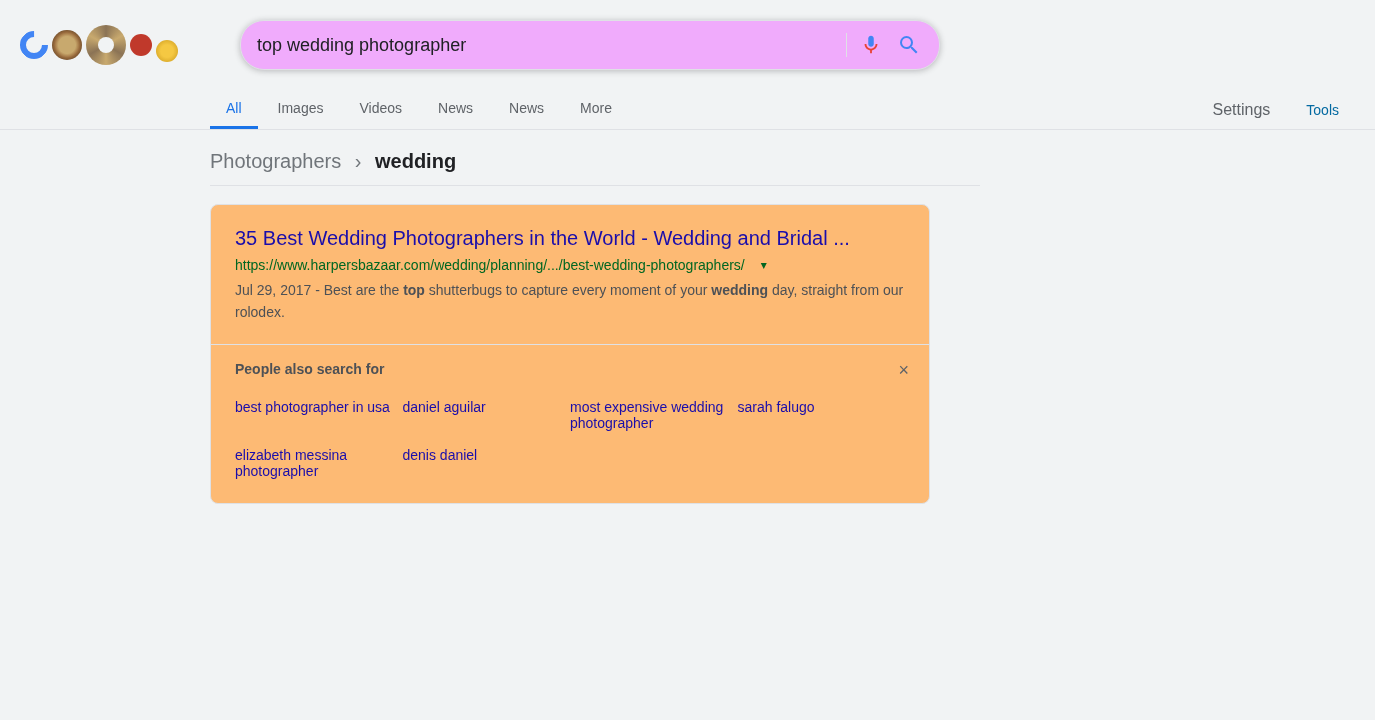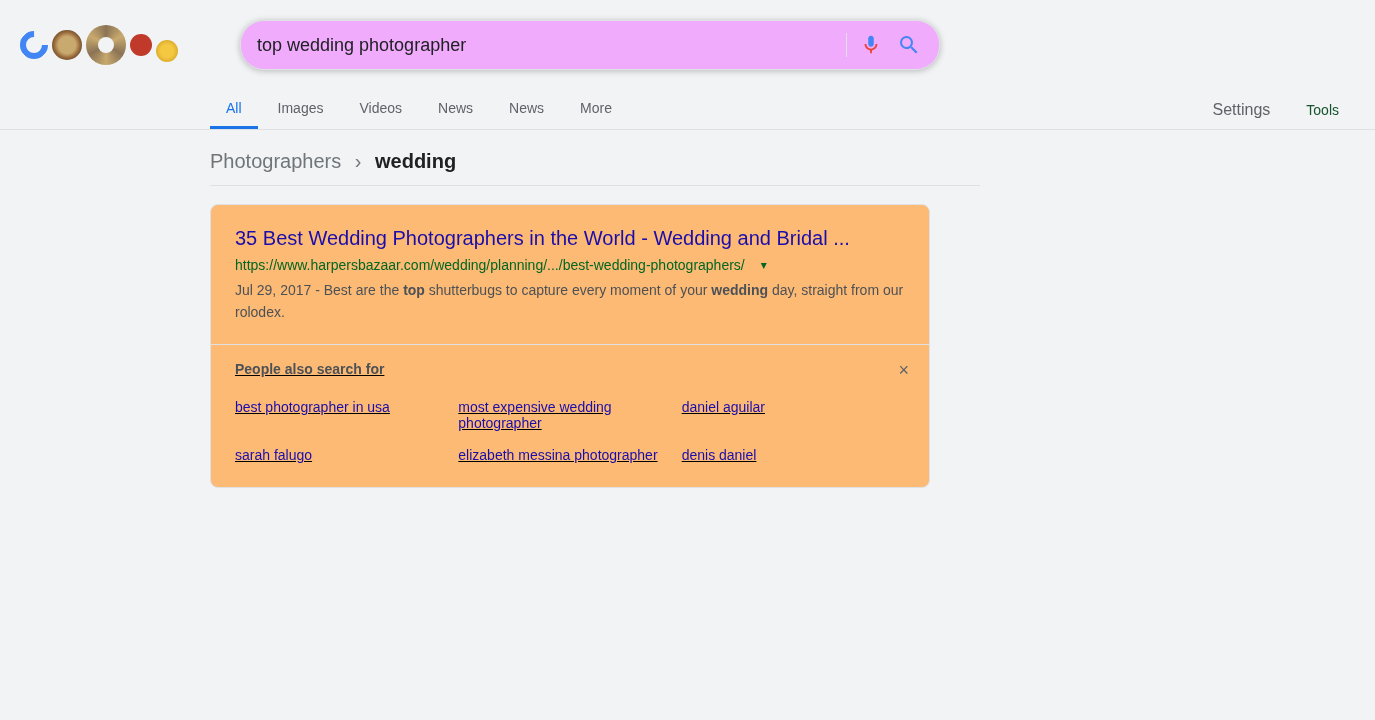--- a/index.html
+++ b/index.html
@@ -142,21 +142,21 @@
     .nav-spacer { flex: 1; }
     .nav-settings {
       padding: 10px 16px;
       font-size: 16px;
       color: #5f6368;
       cursor: pointer;
     }
     .nav-tools {
       padding: 10px 16px;
       font-size: 14px;
-      color: #14532d;
+      color: #0369a1;
       cursor: pointer;
     }
 
     
     .content {
       padding: 20px 20px 20px 210px;
       max-width: 1000px;
     }
 
     
@@ -219,40 +219,39 @@
     .result-snippet strong {
       font-weight: bold;
       color: #4d5156;
     }
 
     
     .people-section {
       border-top: 1px solid #dfe1e5;
       padding: 16px 24px;
       position: relative;
-      text-decoration: underline;
     }
     .people-title {
       font-size: 14px;
       font-weight: bold;
       color: #4d5156;
       margin-bottom: 14px;
     }
     .people-close {
       position: absolute;
       top: 16px;
       right: 20px;
       color: #5f6368;
       cursor: pointer;
       font-size: 18px;
       line-height: 1;
     }
     .people-grid {
       display: grid;
-      grid-template-columns: 1fr 1fr 1fr;
+      grid-template-columns: 1fr 1fr 1fr 1fr;
       gap: 0;
     }
     .people-link {
       font-size: 14px;
       color: #1a0dab;
       cursor: pointer;
       padding: 8px 0;
       text-decoration: none;
       display: block;
     }
@@ -339,23 +338,23 @@
       </div>
     </div>
 
     <div class="people-section">
       <div class="people-title">People also search for</div>
       <span class="people-close">×</span>
 
       <div class="people-grid">
 
         <a class="people-link">best photographer in usa</a>
+        <a class="people-link">daniel aguilar</a>
+
         <a class="people-link">most expensive wedding photographer</a>
-
-        <a class="people-link">daniel aguilar</a>
         <a class="people-link">sarah falugo</a>
 
         <a class="people-link">elizabeth messina photographer</a>
         <a class="people-link">denis daniel</a>
       </div>
     </div>
   </div>
 </div>
 
 </body></html>

